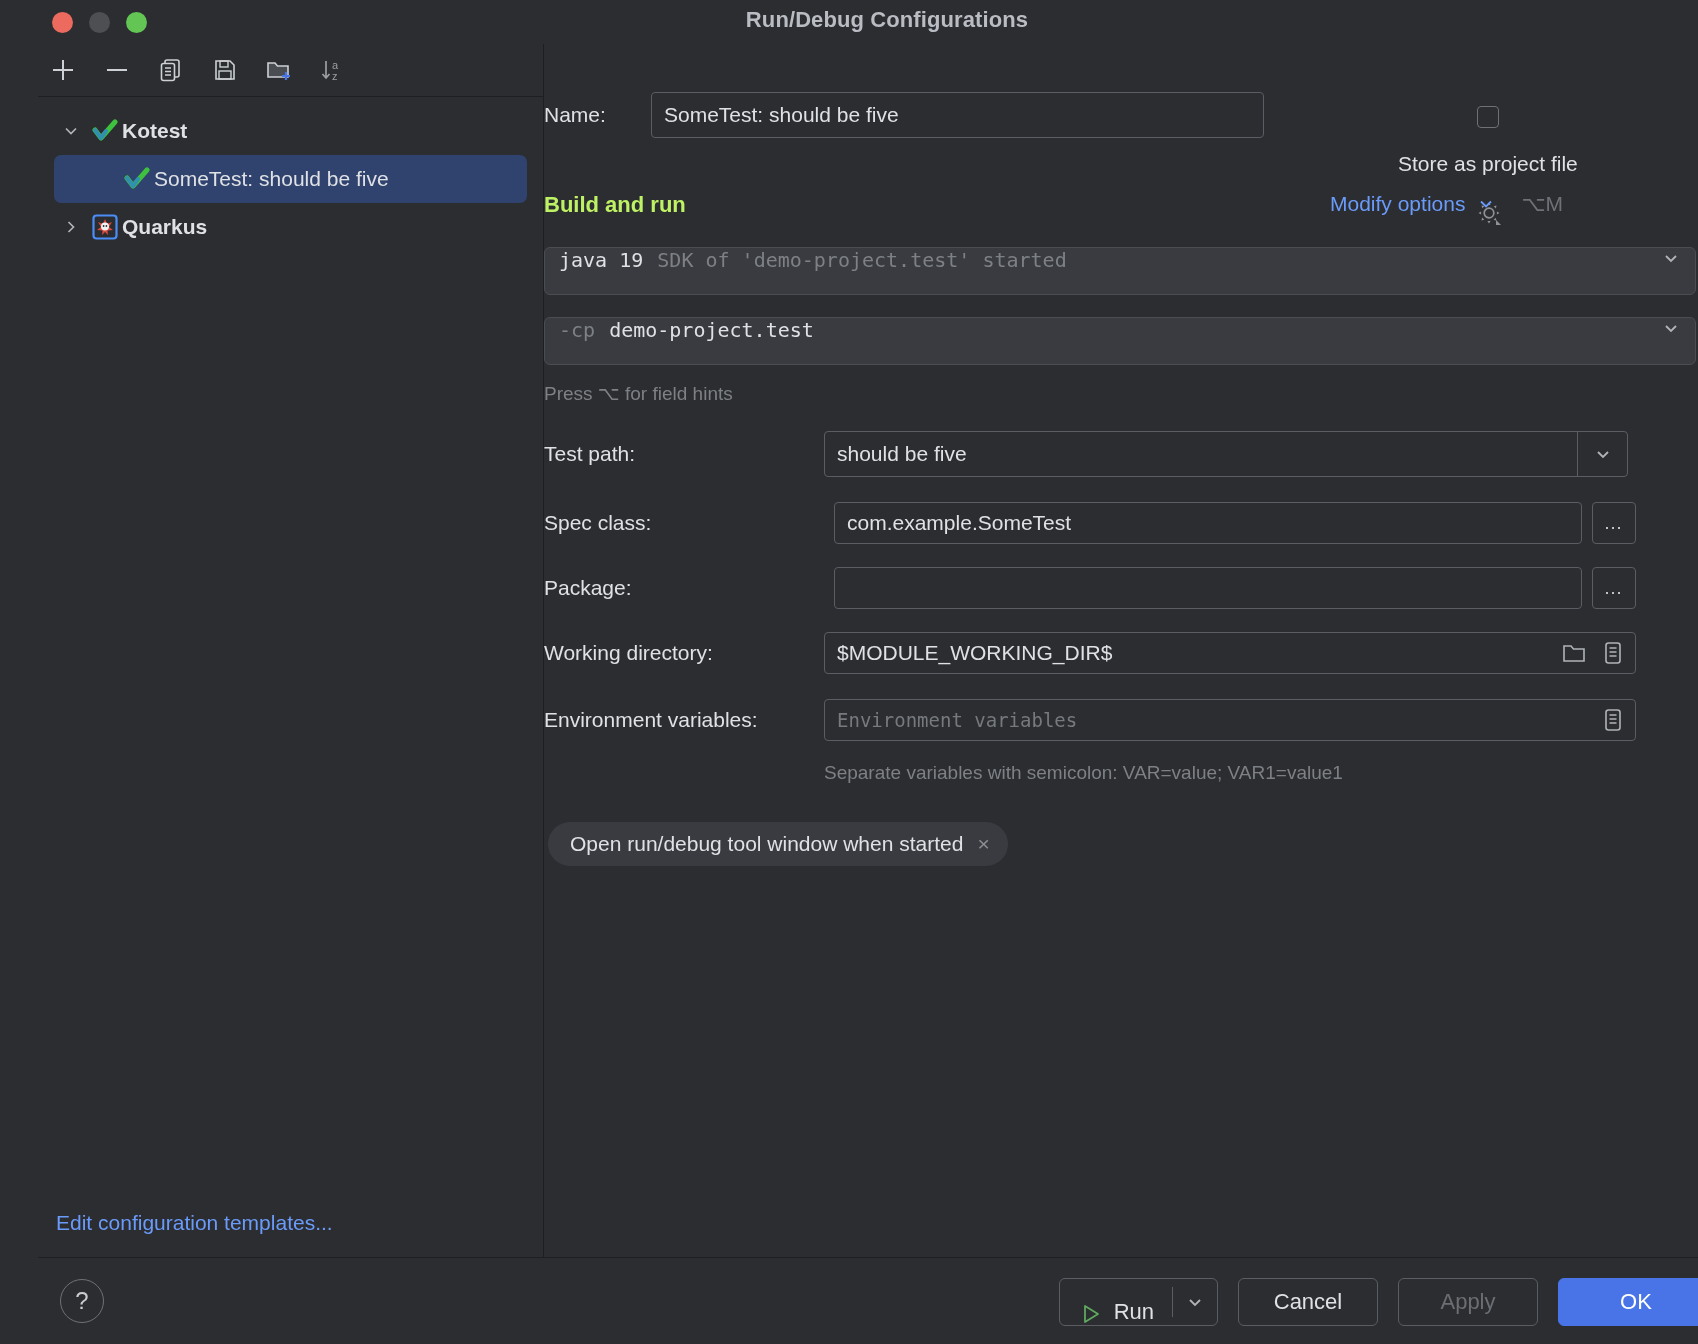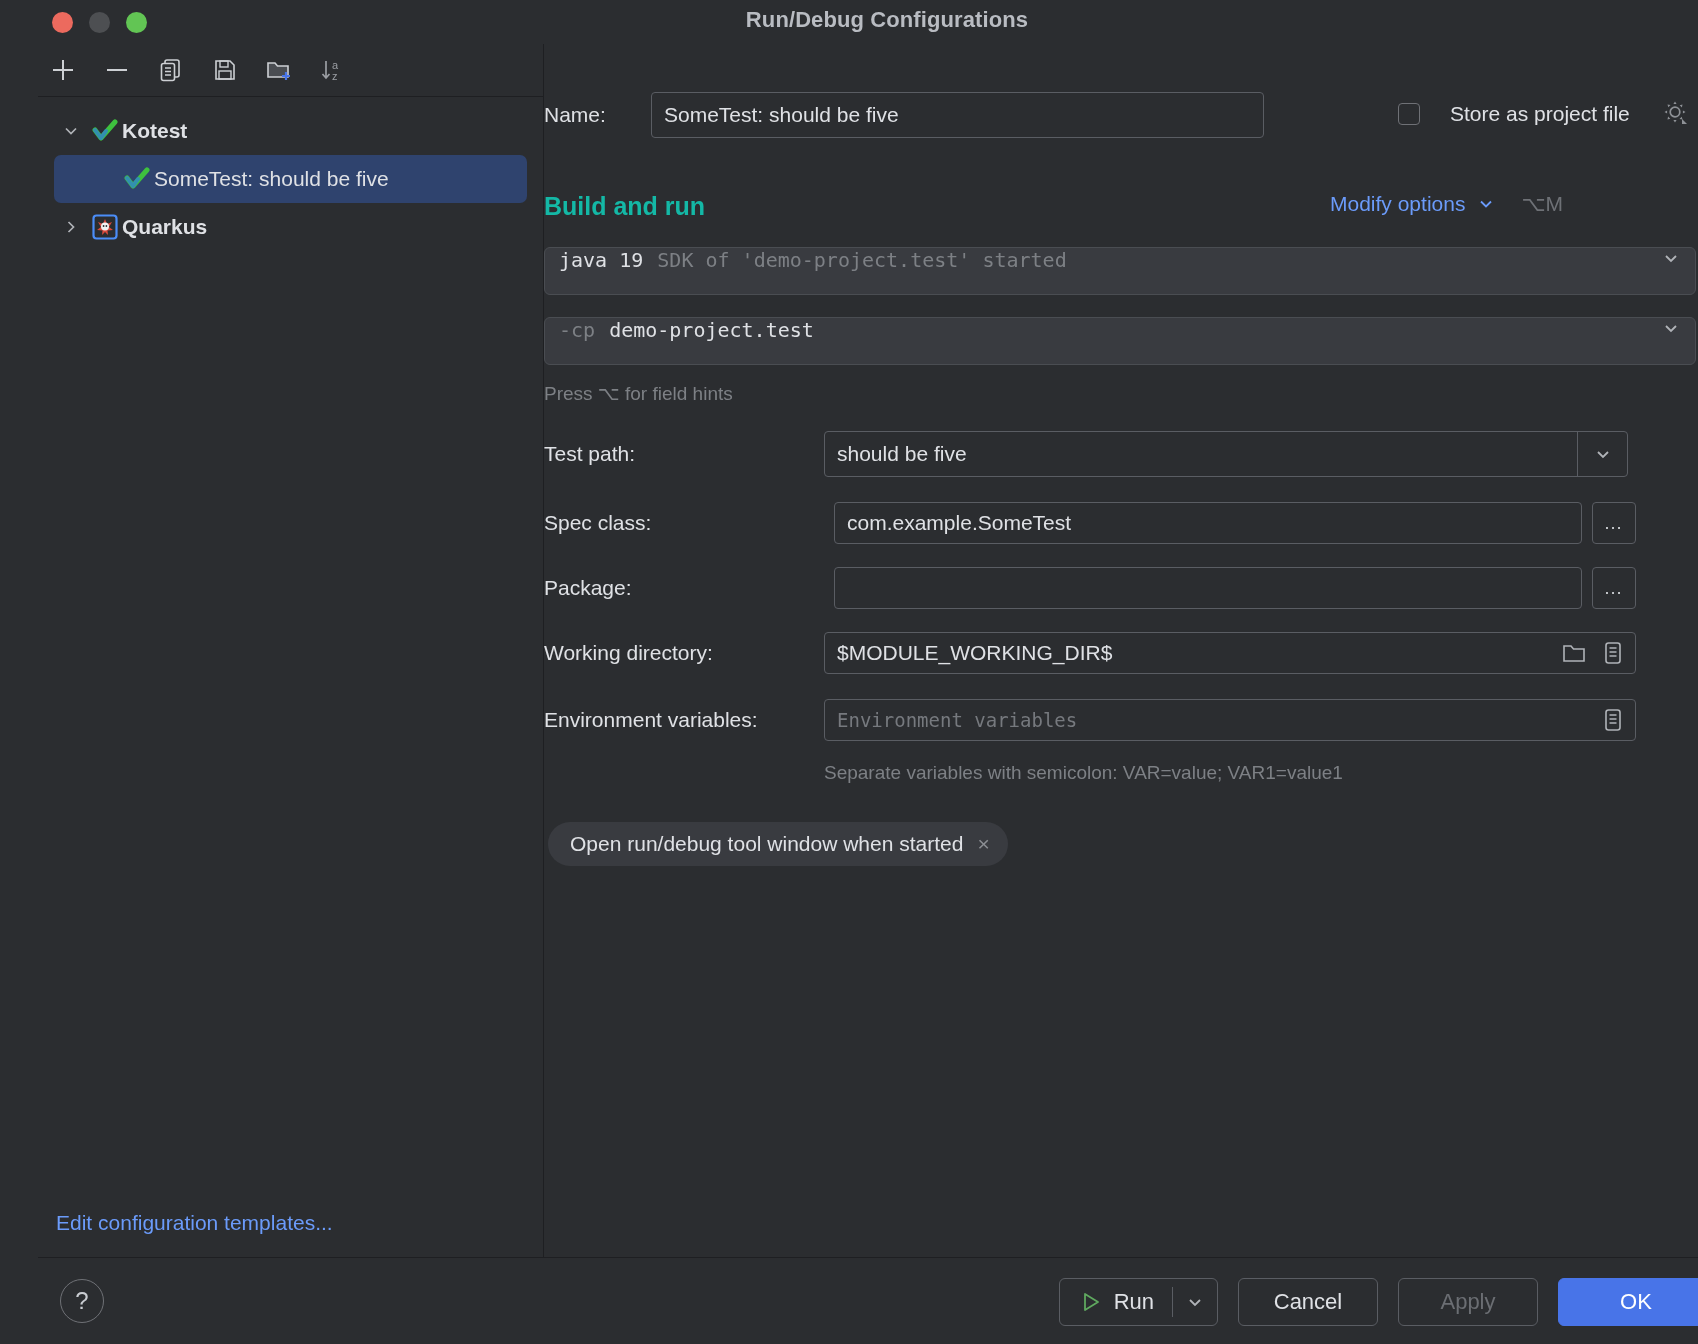--- a/index.html
+++ b/index.html
@@ -88,21 +88,21 @@
   .dim-mono { color: #7d8085; }
 
   .hint { font-size: 19px; color: #7d8085; }
 
   .browse-btn {
     width: 44px; height: 42px; border: 1px solid #5a5d63; border-radius: 4px;
     display: flex; align-items: center; justify-content: center;
     font-size: 19px; color: #cdd0d4; letter-spacing: 2px; background: #2b2d30;
   }
 
-  .sec-title { font-size: 25px; font-weight: bold; color: #14b8a6; }
+  .sec-title { font-size: 22px; font-weight: bold; color: #bef264; }
   .link { color: #6b9bfa; font-size: 21px; }
   .shortcut { color: #6e7176; font-size: 21px; }
 
   .chip {
     display: inline-flex; align-items: center; gap: 14px;
     background: #393b40; border-radius: 22px; height: 44px;
     padding: 0 18px 0 22px; font-size: 21px; color: #dfe1e5;
   }
   .chip .x { color: #8b8e93; font-size: 21px; }
 
@@ -124,21 +124,21 @@
   }
   .btn {
     height: 48px; border: 1px solid #5a5d63; border-radius: 6px;
     background: #2b2d30; color: #dfe1e5; font-size: 22px;
     display: flex; align-items: center; justify-content: center; padding: 0 22px; text-align: center;
   }
   .btn.primary { background: #4874e8; border-color: #4874e8; color: #ffffff; padding-left: 24px; }
   .btn.disabled { color: #6b6e73; }
   .run-split { display: flex; align-items: stretch; height: 48px;
     border: 1px solid #5a5d63; border-radius: 6px; overflow: hidden; }
-  .run-main { display: flex; align-items: center; gap: 12px; padding: 0 18px 0 20px; font-size: 22px; }
+  .run-main { display: flex; align-items: flex-end; gap: 12px; padding: 0 18px 0 20px; font-size: 22px; }
   .run-div { width: 1px; background: #5a5d63; margin: 8px 0; }
   .run-arrow { display: flex; align-items: center; justify-content: center; width: 44px; }
 </style>
 </head>
 <body>
 
 <div id="root">
 
   <div class="titlebar">
     <div class="traffic">
@@ -241,21 +241,21 @@
     <div class="edit-templates">Edit configuration templates...</div>
   </div>
 
   <div class="right-panel">
 
     <div class="row" style="top:48px; left:0;">
       <div class="flabel" style="width:107px;">Name:</div>
       <div class="textfield" style="width:613px; height:46px;">SomeTest: should be five</div>
     </div>
 
-    <div class="row" style="top:55px; left:854px; gap:30px;">
+    <div class="row" style="top:62px; left:854px; gap:24px;flex-direction:column;">
       <div class="checkbox"></div>
       <div class="flabel">Store as project file</div>
       <div style="margin-left:2px;">
         <svg width="26" height="26" viewBox="0 0 26 26">
           <path d="M13 8.2 a4.8 4.8 0 1 0 0 9.6 a4.8 4.8 0 1 0 0 -9.6 Z" fill="none" stroke="#8e9196" stroke-width="1.7"></path>
           <path d="M13 2.5 l1.6 2.6 h-3.2 Z M13 23.5 l-1.6 -2.6 h3.2 Z M2.5 13 l2.6 -1.6 v3.2 Z M23.5 13 l-2.6 1.6 v-3.2 Z M5.5 5.5 l3 0.6 l-2.2 2.2 Z M20.5 20.5 l-3 -0.6 l2.2 -2.2 Z M20.5 5.5 l-0.6 3 l-2.2 -2.2 Z M5.5 20.5 l0.6 -3 l2.2 2.2 Z" fill="#8e9196"></path>
           <path d="M20 20 L25 25 L20 25 Z" fill="#8e9196"></path>
         </svg>
       </div>
     </div>

